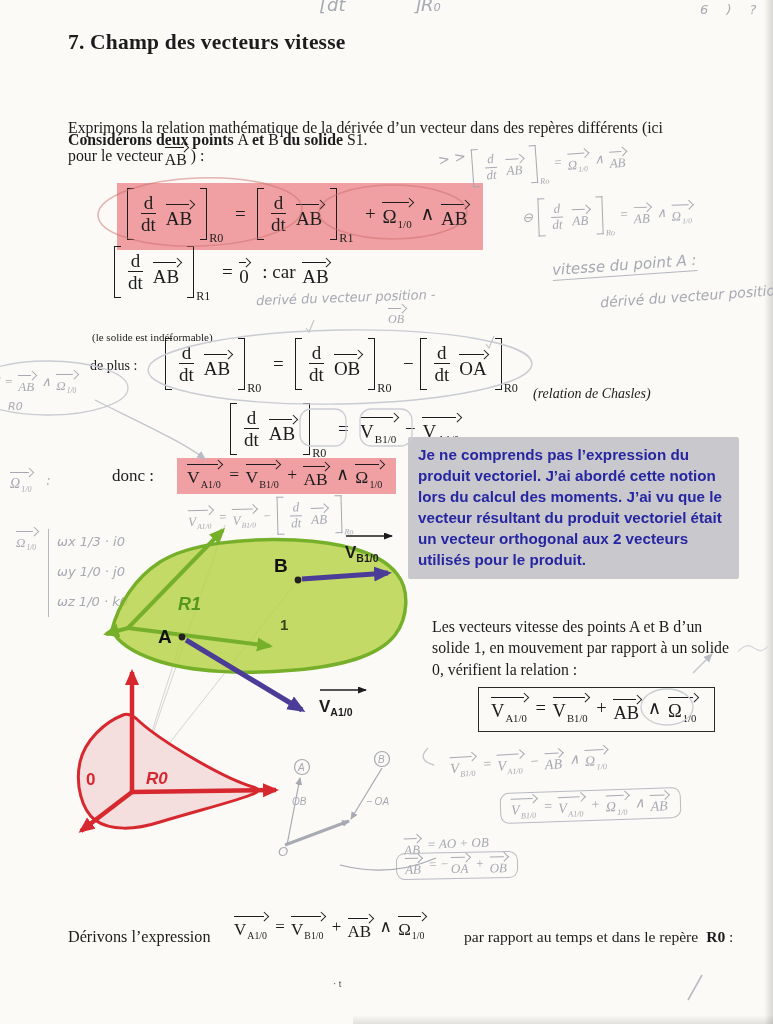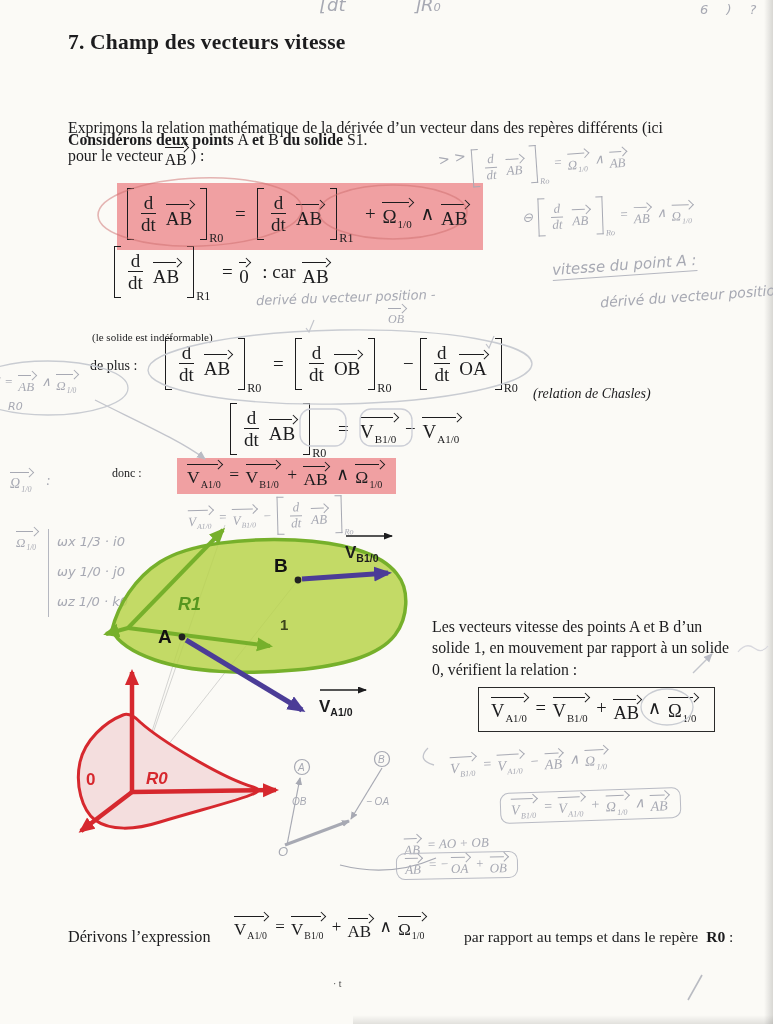--- a/index.html
+++ b/index.html
@@ -188,21 +188,21 @@
           <span class="bk r"></span>
           <span class="bsub">R0</span>
         </span>
         <span class="tok">  =  </span>
         <span class="vec"><span>V</span><span class="sub">B1/0</span></span>
         <span class="tok"> − </span>
         <span class="vec"><span>V</span><span class="sub">A1/0</span></span>
       </span>
   </div>
 
-  <span class="abs" style="left:112px;top:466px;font-size:12px;">donc :</span>
+  <span class="abs" style="left:112px;top:466px;font-size:17px;">donc :</span>
   <div class="abs hl" style="left:177px;top:458px;padding:2px 10px 4px 8px;">
     <span class="fml" style="font-size:17.5px;">
         <span class="vec"><span>V</span><span class="sub">A1/0</span></span>
         <span class="tok"> = </span>
         <span class="vec"><span>V</span><span class="sub">B1/0</span></span>
         <span class="tok"> + </span>
         <span class="vec"><span>AB</span></span>
         <span class="tok"> ∧ </span>
         <span class="vec"><span>Ω</span><span class="sub">1/0</span></span>
       </span>
@@ -221,20 +221,21 @@
               <span class="den">dt</span>
             </span>
             <span class="vec"><span>AB</span></span>
           </span>
           <span class="bk r"></span>
           <span class="bsub">Ro</span>
         </span>
       </span>
   </div>
 
+  <div class="abs note-box" style="left:408px;top:437px;width:311px;">Je ne comprends pas l’expression du produit vectoriel. J’ai abordé cette notion lors du calcul des moments.  J’ai vu que le vecteur résultant du produit vectoriel était un vecteur orthogonal aux 2 vecteurs utilisés pour le produit.</div>
 
   <div class="abs serif" style="left:432px;top:616px;width:308px;font-size:15.8px;line-height:1.36;">Les vecteurs vitesse des points A et B d’un solide 1, en mouvement par rapport à un solide 0, vérifient la relation :</div>
   <div class="abs" style="left:478px;top:687px;border:1.4px solid #2a2a2a;padding:5px 14px 7px 10px;background:#fbfaf6;">
     <span class="fml" style="font-size:18.5px;">
         <span class="vec"><span>V</span><span class="sub">A1/0</span></span>
         <span class="tok"> = </span>
         <span class="vec"><span>V</span><span class="sub">B1/0</span></span>
         <span class="tok"> + </span>
         <span class="vec"><span>AB</span></span>
         <span class="tok"> ∧ </span>

